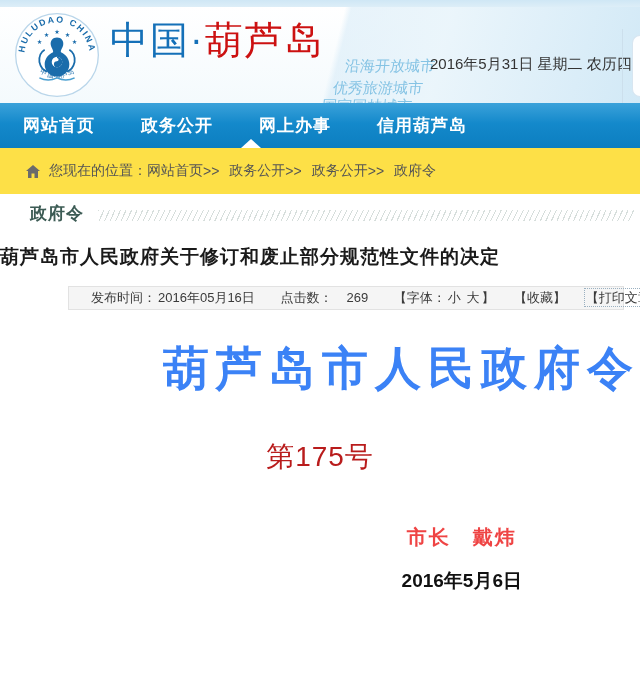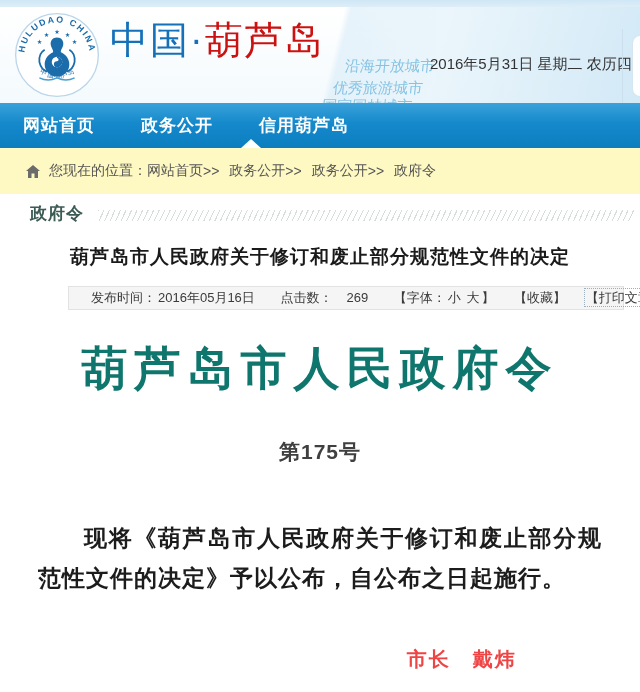--- a/index.html
+++ b/index.html
@@ -46,54 +46,54 @@
   }
   .nav-triangle {
     position:absolute; left:241px; bottom:0; width:0; height:0;
     border-left:10px solid transparent; border-right:10px solid transparent;
     border-bottom:9px solid #ffffff;
   }
 
   
   .breadcrumb {
     height:46px; display:flex; align-items:center; padding-left:26px;
-    font-size:14px; color:#555; background:#fef9c3;
+    font-size:14px; color:#555; background:#fde047;
   }
   .breadcrumb .home-ic { margin-right:9px; display:inline-flex; }
   .breadcrumb .seg { color:#555; cursor:pointer; }
   .breadcrumb .sep { color:#555; margin:0 3px 0 0; }
   .breadcrumb .sp { width:7px; display:inline-block; }
 
   
   .section-row { display:flex; align-items:center; padding:10px 6px 0 30px; height:28px; }
   .section-title { font-size:17px; font-weight:bold; color:#3c5b54; letter-spacing:1px; }
   .section-hatch {
     flex:1; height:11px; margin-left:14px; margin-top:4px;
     background:repeating-linear-gradient(115deg,#ccd6d3 0px,#ccd6d3 1px,transparent 1px,transparent 5px);
     opacity:.8;
   }
 
   
-  .list-title { margin-top:22px; text-align:center; font-size:19px; font-weight:bold; color:#1a1a1a; letter-spacing:1px; }
+  .list-title { margin-top:22px; font-size:19px; font-weight:bold; color:#1a1a1a; letter-spacing:1px; }
   .meta-bar {
     margin:16px 16px 0 68px; height:24px; line-height:22px;
     background:#f5f5f5; border:1px solid #e2e2e2;
     font-size:13px; color:#3a3a3a; padding-left:22px; white-space:nowrap;
   }
   .meta-bar span { margin-right:2px; }
   .meta-gap { display:inline-block; width:18px; }
   .meta-link { cursor:pointer; }
   .print-link { outline:1px dotted #9ab0c0; outline-offset:1px; }
 
   .doc-title {
-    margin-top:28px; text-align:center;
+    margin-top:28px; text-align:right;
     font-family:"Liberation Serif","DejaVu Serif",serif;
-    font-size:46px; font-weight:bold; color:#0f766e; letter-spacing:7px; white-space:nowrap;
-  }
-  .doc-number { margin-top:38px; text-align:center; font-size:21px; font-weight:bold; color:#404040; letter-spacing:1px; }
+    font-size:46px; font-weight:bold; color:#3b82f6; letter-spacing:7px; white-space:nowrap;
+  }
+  .doc-number { margin-top:38px; text-align:center; font-size:28px; font-weight:normal; color:#b91c1c; letter-spacing:1px; }
 
   .doc-body {
     margin:52px 38px 0 38px; font-size:23px; font-weight:bold; color:#1c1c1c;
     line-height:40px; text-indent:2em; text-align:justify; letter-spacing:1px;
   }
 
   .sign-block { width:max-content; margin:48px 118px 0 auto; text-align:center; }
   .signer    { font-size:20px; font-weight:bold; color:#ef4444; letter-spacing:2px; }
   .sign-date { margin-top:17px; font-size:19px; font-weight:bold; color:#111; }
 </style>
@@ -142,20 +142,21 @@
   <div class="date-line">2016年5月31日  星期二  农历四月廿五</div>
 
   <div class="header-divider"></div>
   <div class="header-widget"></div>
 </div>
 
 <div class="nav">
   <ul>
     <li>网站首页</li>
     <li>政务公开</li>
+    <li>网上办事</li>
     <li>信用葫芦岛</li>
   </ul>
   <div class="nav-triangle"></div>
 </div>
 
 <div class="breadcrumb">
   <span class="home-ic">
     <svg width="14" height="13" viewBox="0 0 14 13">
         <path d="M7 0 L14 6 H12 V13 H8.5 V8.5 H5.5 V13 H2 V6 H0 Z" fill="#6b6b6b"></path>
       </svg>
@@ -185,19 +186,18 @@
     <span>发布时间：</span><span>2016年05月16日</span><span class="meta-gap"></span>
     <span>点击数：</span><span class="meta-gap" style="width:10px"></span><span>269</span><span class="meta-gap"></span>
     <span>【字体：</span><span class="meta-link">小</span>&nbsp;<span class="meta-link">大</span><span>】</span><span class="meta-gap" style="width:12px"></span>
     <span class="meta-link">【收藏】</span><span class="meta-gap" style="width:12px"></span>
     <span class="meta-link print-link">【打印文章】</span>
   </div>
 
   <div class="doc-title">葫芦岛市人民政府令</div>
   <div class="doc-number">第175号</div>
 
-  <p class="doc-body">现将《葫芦岛市人民政府关于修订和废止部分规范性文件的决定》予以公布，自公布之日起施行。</p>
 
   <div class="sign-block">
     <div class="signer">市长　戴炜</div>
     <div class="sign-date">2016年5月6日</div>
   </div>
 </div>
 
 </body></html>

